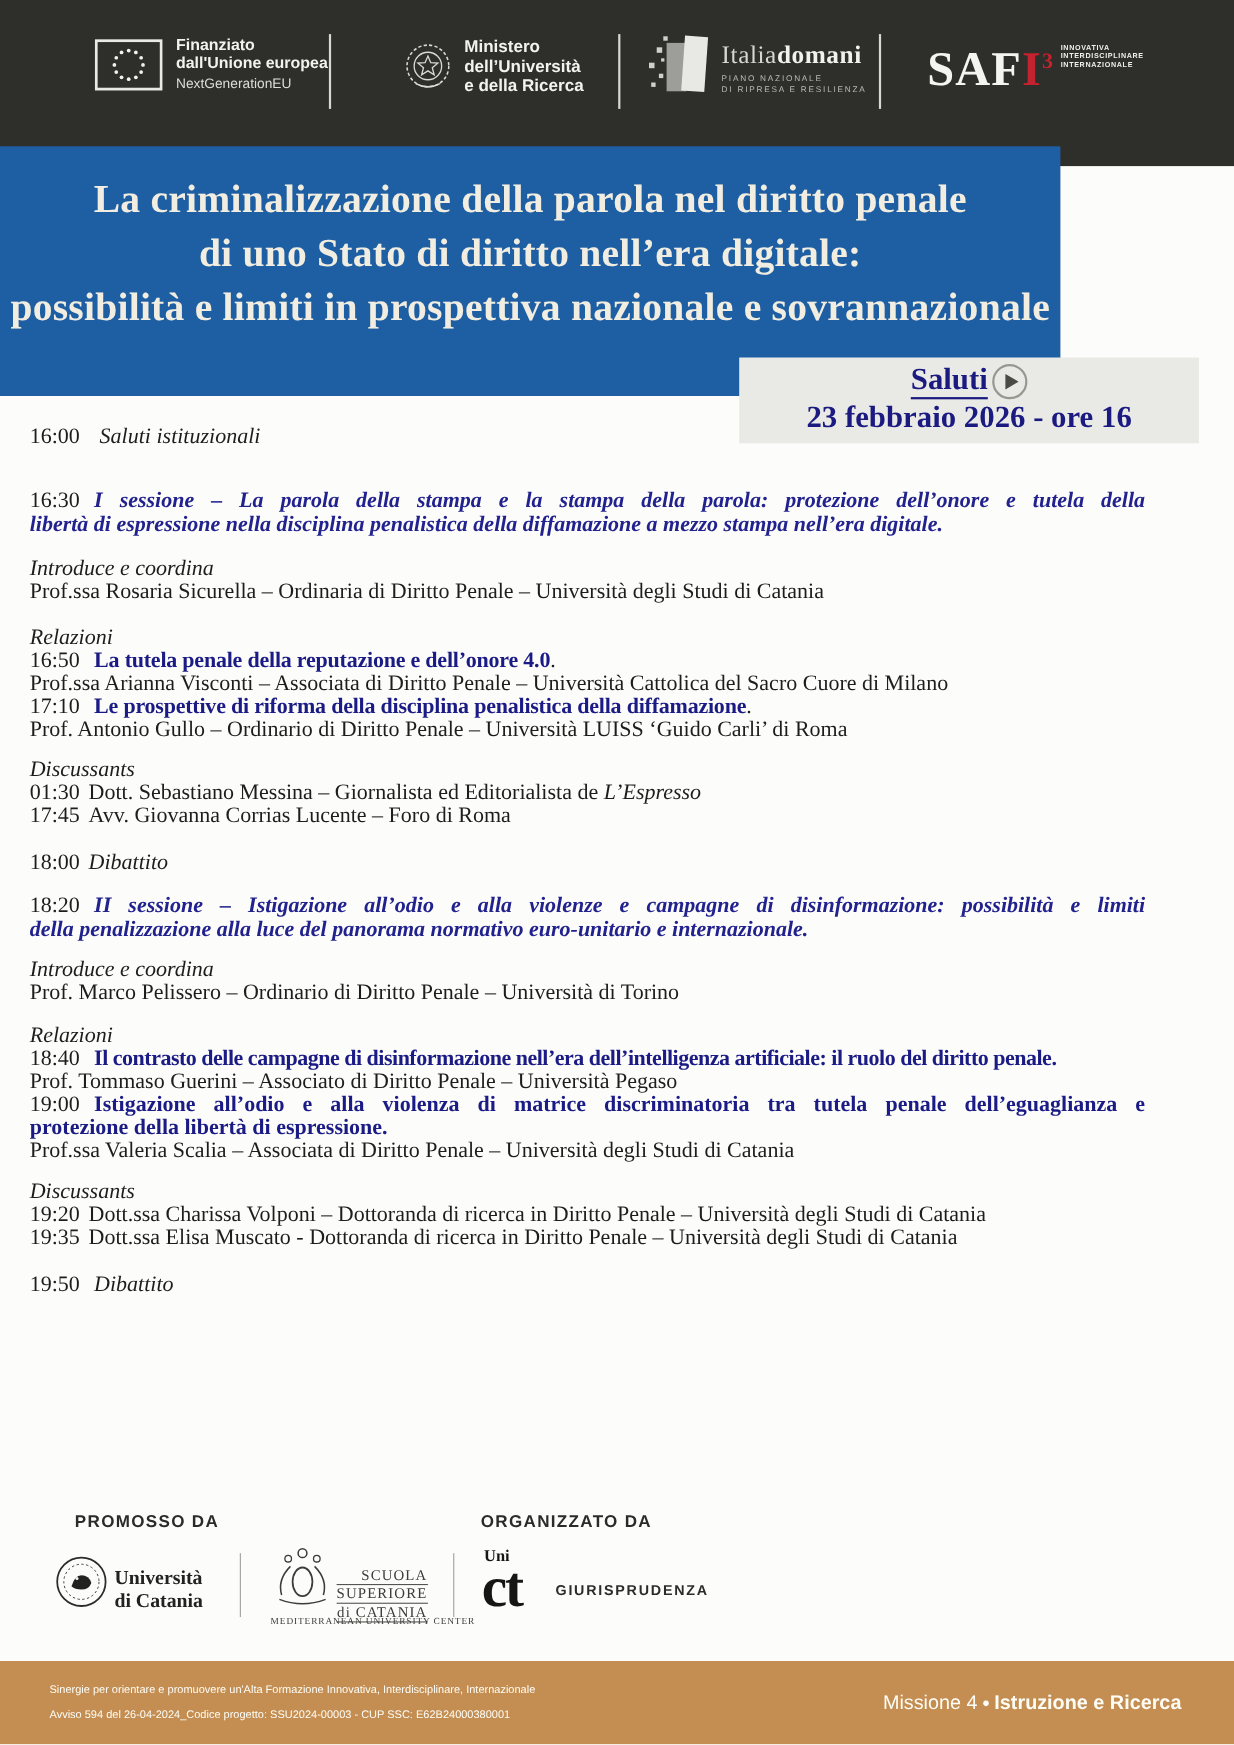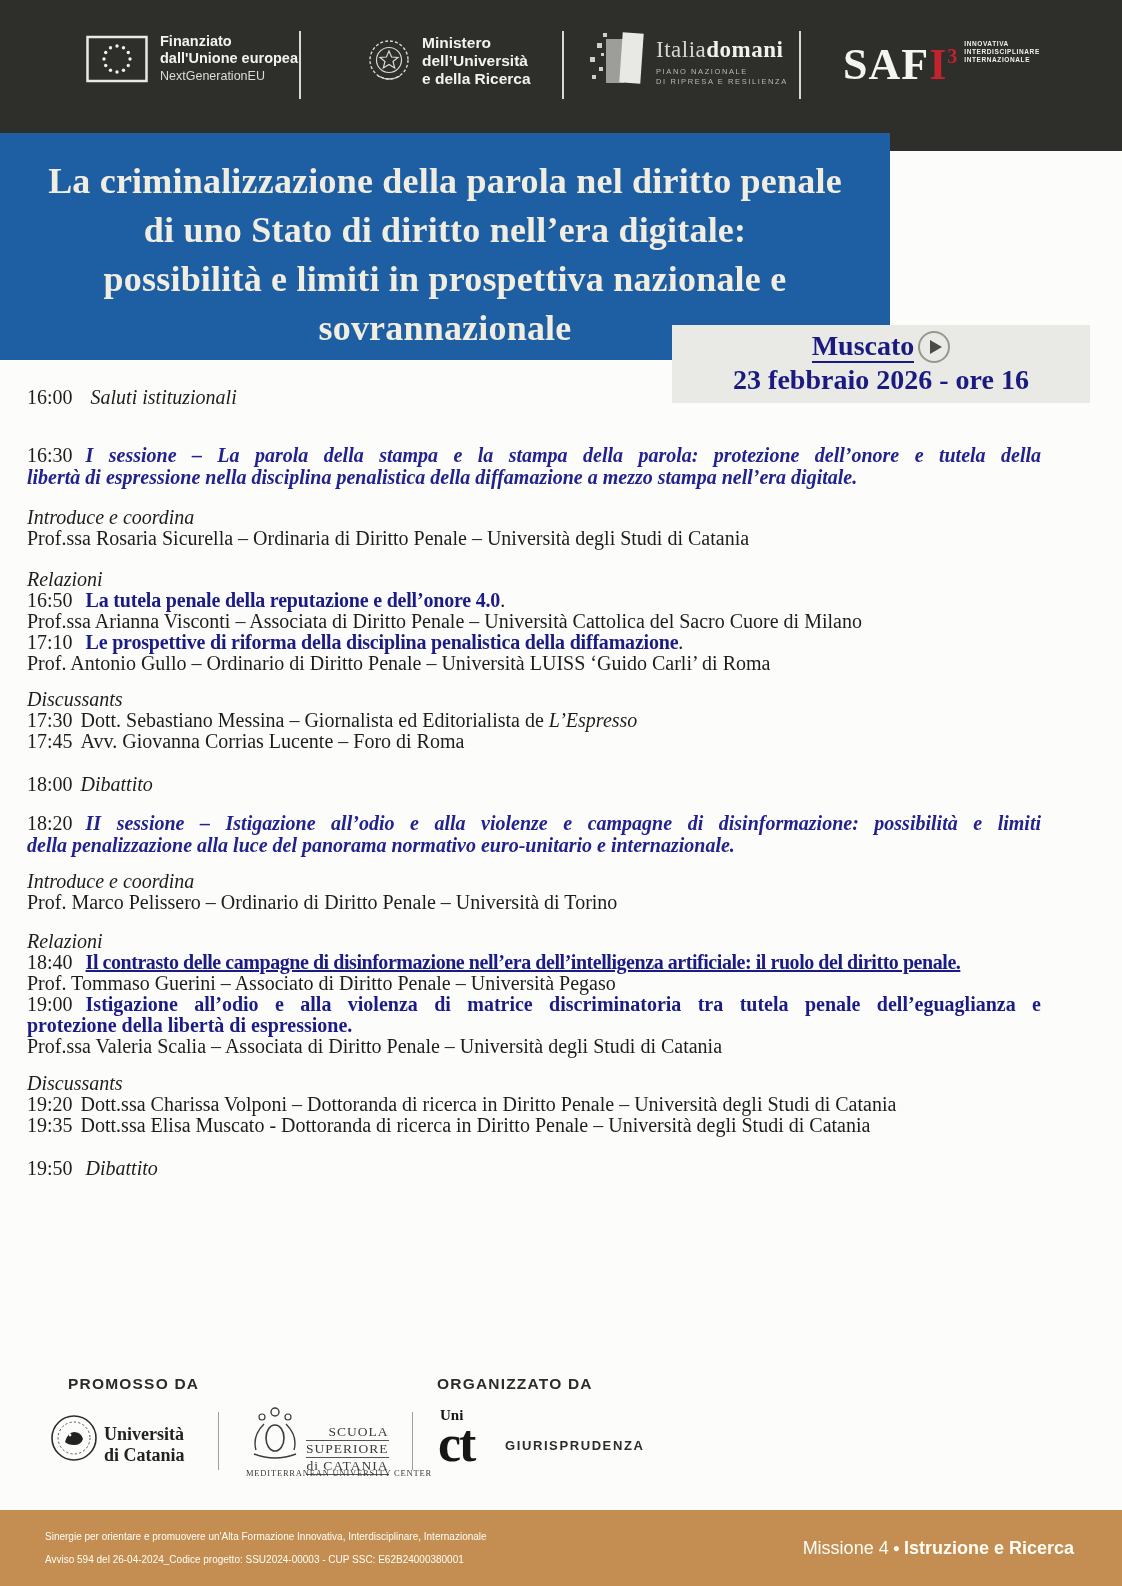--- a/index.html
+++ b/index.html
@@ -22,21 +22,21 @@
   .itd-name{font-size:23px;color:#d6d6d2;letter-spacing:0.5px;}
   .itd-name b{color:#f1f1ee;}
   .itd-sub{font-family:"Liberation Sans",sans-serif;font-size:7.5px;letter-spacing:1.6px;color:#b9b9b5;line-height:10px;margin-top:4px;}
   .safi-word{font-size:44px;line-height:44px;color:#f4f4f1;letter-spacing:1px;font-weight:bold;}
   .safi-word .red{color:#c2232f;}
   .safi-word sup{font-size:20px;color:#c2232f;}
   .safi-cap{font-family:"Liberation Sans",sans-serif;font-size:6.5px;font-weight:bold;letter-spacing:0.6px;
             color:#f0f0ec;line-height:8px;margin-left:6px;margin-top:-14px;}
 
   
-  .banner{position:absolute;left:0;top:133px;width:890px;height:227px;background:#1e5fa4;
+  .banner{position:absolute;left:0;top:133px;width:964px;height:227px;background:#1e5fa4;
           text-align:center;padding-top:24px;box-sizing:border-box;}
   .banner .tl{font-weight:bold;font-size:36px;line-height:49px;color:#f1ede1;letter-spacing:0.2px;}
 
   
   .webinar{position:absolute;left:672px;top:325px;width:418px;height:78px;background:#e9e9e6;
            display:flex;flex-direction:column;align-items:center;justify-content:center;z-index:5;}
   .web-row{display:flex;align-items:center;}
   .web-label{font-weight:bold;font-size:28px;color:#1a1a80;border-bottom:2px solid #1a1a80;line-height:30px;}
   .play{width:32px;height:32px;border:2px solid #97978f;border-radius:50%;margin-left:4px;position:relative;box-sizing:border-box;}
   .play::after{content:"";position:absolute;left:10px;top:7px;width:0;height:0;
@@ -44,21 +44,21 @@
   .web-date{font-weight:bold;font-size:28px;color:#1a1a80;line-height:34px;}
 
   
   .program{position:absolute;left:27px;top:387px;width:1014px;color:#1d1d1b;}
   .row{font-size:20px;line-height:21px;white-space:nowrap;}
   .it{font-style:italic;}
   .time{margin-right:13px;}
   .session{color:#22228e;font-weight:bold;font-style:italic;font-size:20px;line-height:22px;white-space:normal;}
   .just{text-align:justify;text-align-last:justify;}
   .reltitle{color:#1b1b85;font-weight:bold;letter-spacing:-0.2px;}
-  .tight{letter-spacing:-0.45px;text-decoration:underline;}
+  .tight{letter-spacing:-0.45px;}
   .relblock{color:#1b1b85;font-weight:bold;font-size:20px;line-height:21px;white-space:normal;}
   .dot{color:#1d1d1b;}
   .mt36{margin-top:36px;} .mt19{margin-top:19px;} .mt20{margin-top:20px;} .mt15{margin-top:15px;}
   .mt22{margin-top:22px;} .mt17{margin-top:17px;} .mt16{margin-top:16px;} .mt18{margin-top:18px;}
 
   
   .foot-head{position:absolute;font-family:"Liberation Sans",sans-serif;font-weight:bold;font-size:15.5px;
              letter-spacing:1.2px;color:#2b2b29;text-align:right;}
   .fdiv{position:absolute;width:1px;height:58px;background:#9f9f9b;top:1412px;}
   .seal{position:absolute;left:50px;top:1414px;}
@@ -165,21 +165,21 @@
   </div>
 
   <div class="banner">
     <div class="tl">La criminalizzazione della parola nel diritto penale</div>
     <div class="tl">di uno Stato di diritto nell’era digitale:</div>
     <div class="tl">possibilità e limiti in prospettiva nazionale e sovrannazionale</div>
   </div>
 
   <div class="webinar">
     <div class="web-row">
-      <span class="web-label">Muscato</span>
+      <span class="web-label">Saluti</span>
       <span class="play"></span>
     </div>
     <div class="web-date">23 febbraio 2026 - ore 16</div>
   </div>
 
   <div class="program">
 
     <div class="row">
       <span class="time">16:00</span>
       <span class="it">Saluti istituzionali</span>
@@ -198,21 +198,21 @@
       <span class="time">16:50</span><span class="reltitle">La tutela penale della reputazione e dell’onore 4.0</span><span class="dot">.</span>
     </div>
     <div class="row">Prof.ssa Arianna Visconti – Associata di Diritto Penale – Università Cattolica del Sacro Cuore di Milano</div>
     <div class="row">
       <span class="time">17:10</span><span class="reltitle">Le prospettive di riforma della disciplina penalistica della diffamazione</span><span class="dot">.</span>
     </div>
     <div class="row">Prof. Antonio Gullo – Ordinario di Diritto Penale – Università LUISS ‘Guido Carli’ di Roma</div>
 
     <div class="row it mt15">Discussants</div>
     <div class="row">
-      <span class="time" style="margin-right:8px;">17:30</span><span>Dott. Sebastiano Messina – Giornalista ed Editorialista de </span><span class="it">L’Espresso</span>
+      <span class="time" style="margin-right:8px;">01:30</span><span>Dott. Sebastiano Messina – Giornalista ed Editorialista de </span><span class="it">L’Espresso</span>
     </div>
     <div class="row">
       <span class="time" style="margin-right:8px;">17:45</span><span>Avv. Giovanna Corrias Lucente – Foro di Roma</span>
     </div>
 
     <div class="row mt22">
       <span class="time" style="margin-right:8px;">18:00</span><span class="it">Dibattito</span>
     </div>
 
     <div class="session just mt17">

